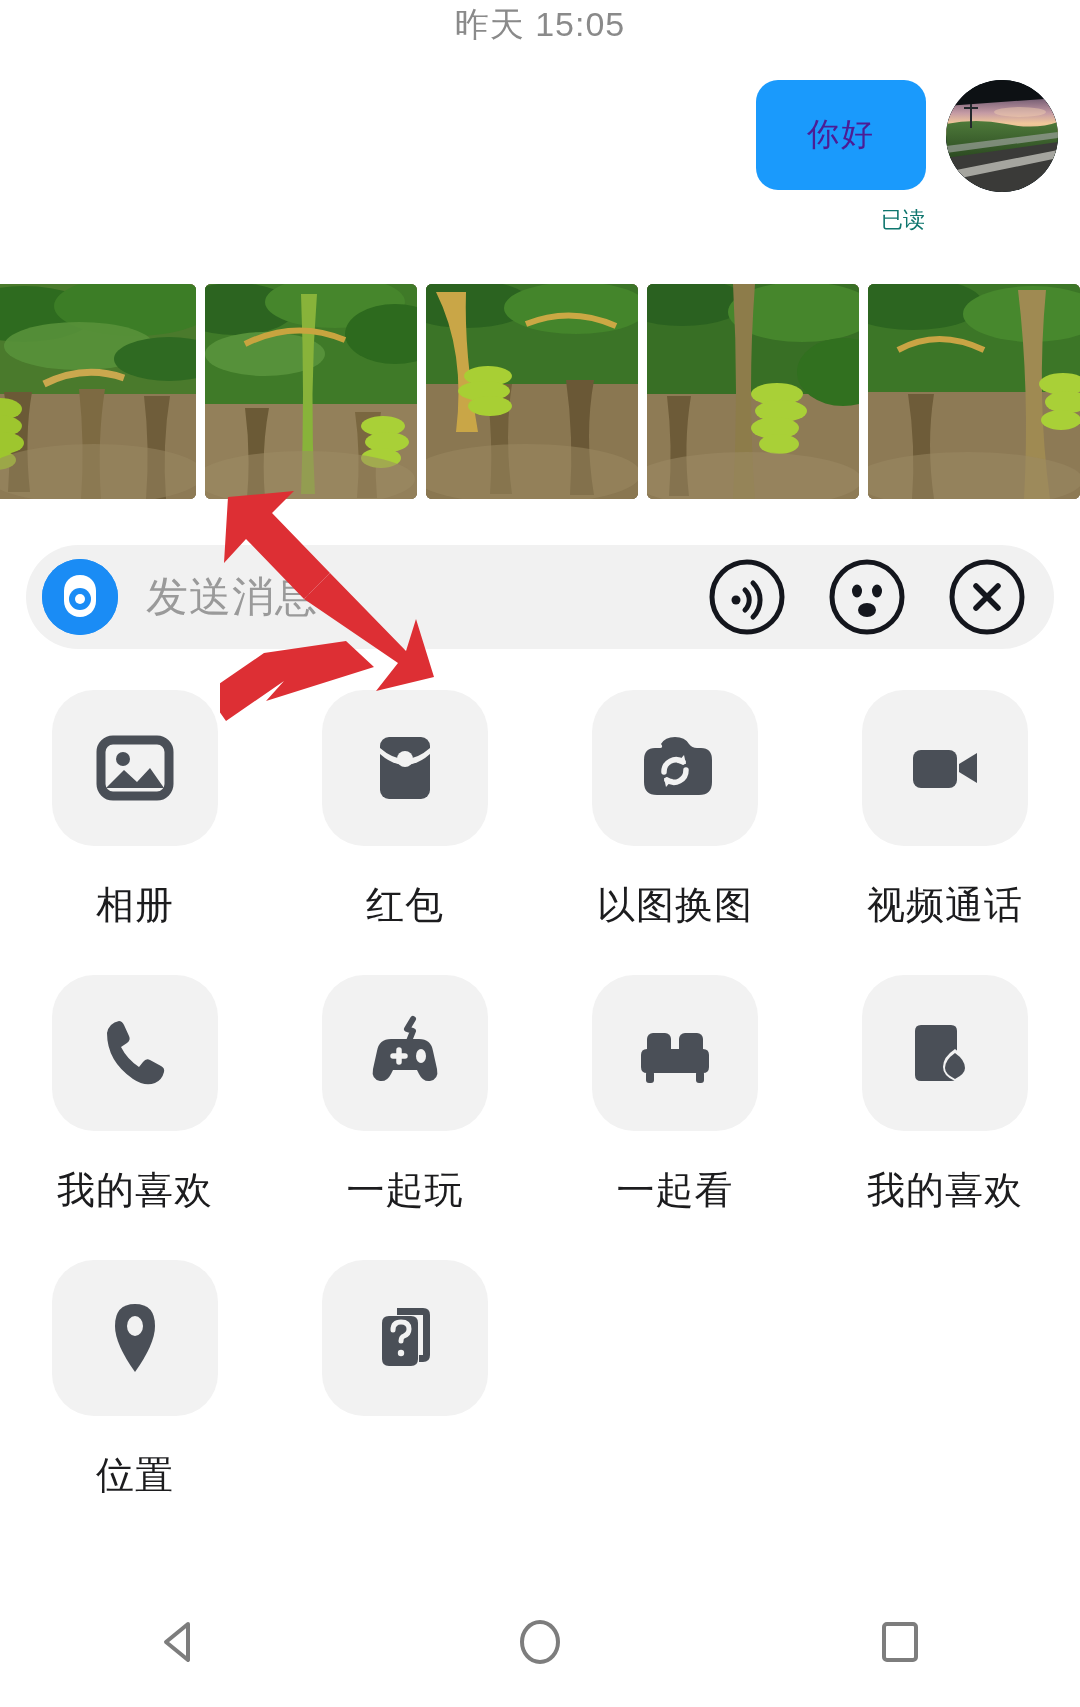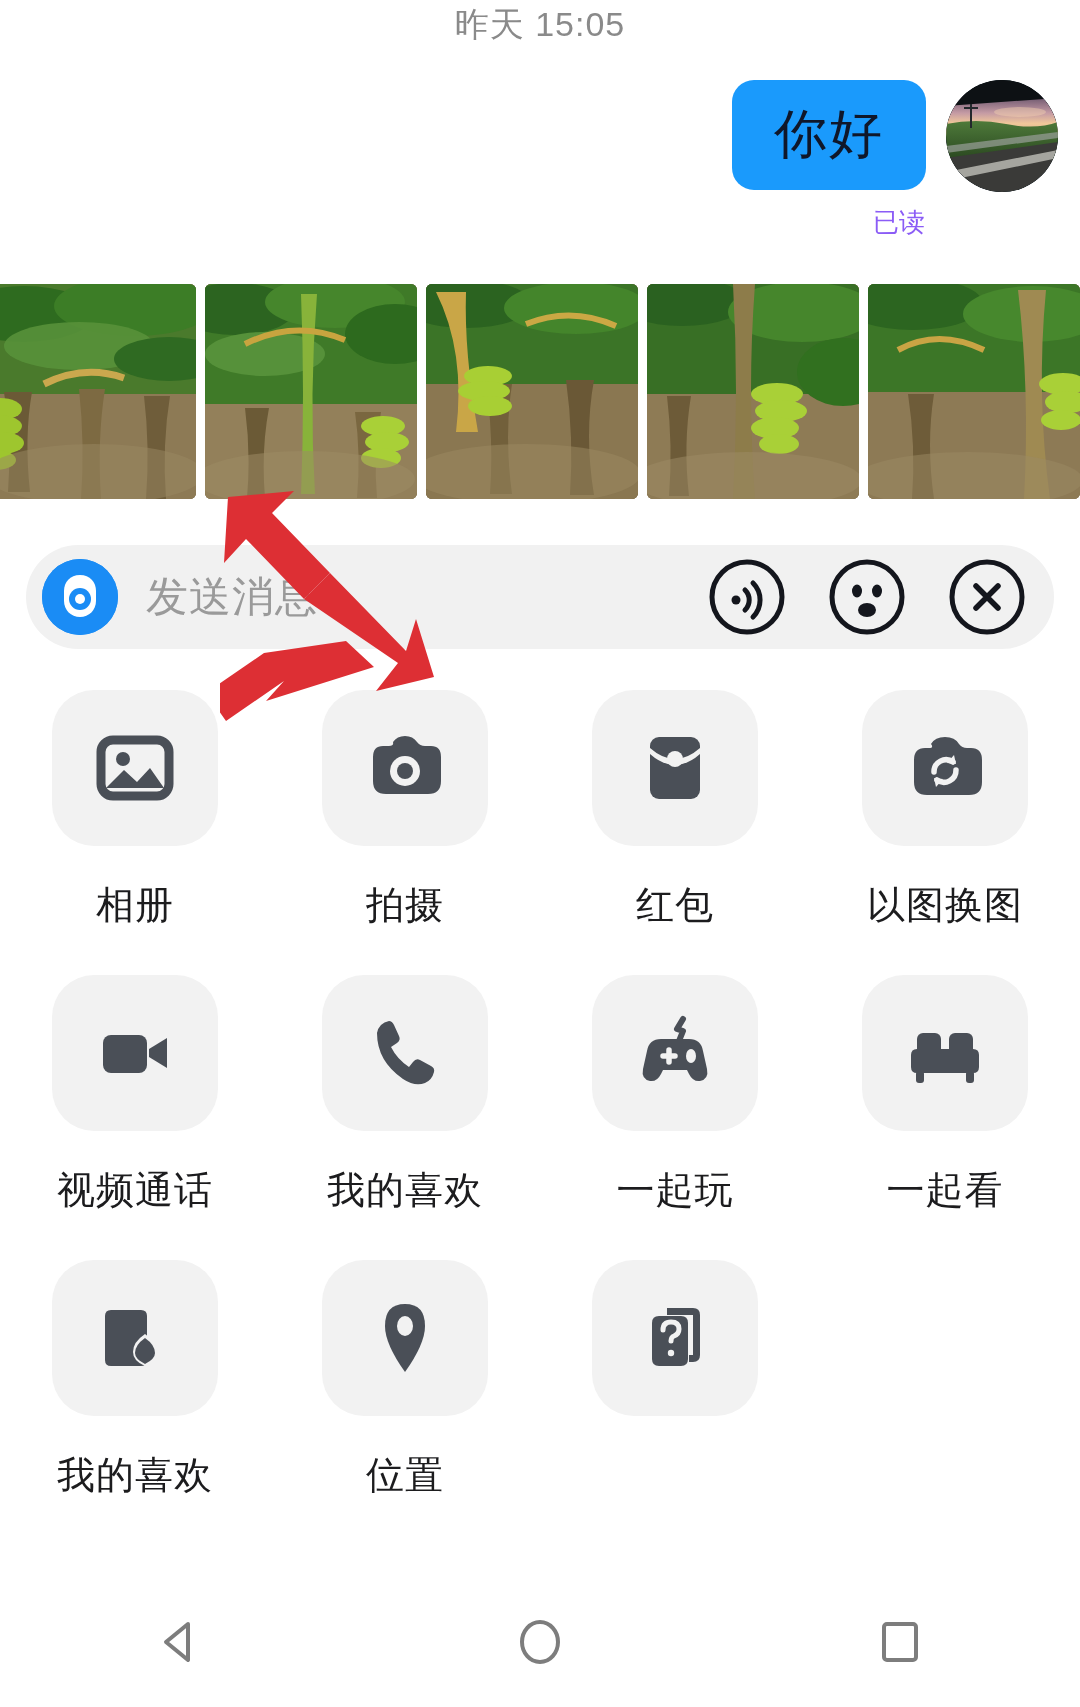--- a/index.html
+++ b/index.html
@@ -24,32 +24,32 @@
     display: flex; align-items: flex-start; gap: 20px;
   }
   .bubble {
     background: #1a9afc;
     border-radius: 22px;
     padding: 22px 42px;
     min-width: 170px;
     display: flex; align-items: center; justify-content: center;
     height: 110px;
   }
-  .bubble-text { color: #0f172a; font-size: 53px; letter-spacing: 2px; }
+  .bubble-text { color: #4c1d95; font-size: 32px; letter-spacing: 2px; }
   .avatar {
     width: 112px; height: 112px; border-radius: 50%;
     overflow: hidden; flex: 0 0 auto;
     background: #14242c;
     position: relative;
   }
   .avatar svg { display:block; width:112px; height:112px; }
 
   .read-status {
     position: absolute; top: 205px; right: 155px;
-    font-size: 26px; color: #8b5cf6;
+    font-size: 22px; color: #0f766e;
   }
 
   
   .photo-strip {
     position: absolute; top: 284px; left: 0; width: 1080px; height: 215px;
     display: flex; gap: 9px; overflow: hidden;
   }
   .photo {
     width: 212px; height: 215px; flex: 0 0 auto;
     border-radius: 6px; overflow: hidden; position: relative;
@@ -311,30 +311,20 @@
       <div class="tile">
         <svg viewBox="0 0 84 84" xmlns="http://www.w3.org/2000/svg">
           <rect x="8" y="14" width="68" height="56" rx="12" fill="none" stroke="#4a4f57" stroke-width="9"></rect>
           <circle cx="30" cy="33" r="7" fill="#4a4f57"></circle>
           <path d="M13 62 l18-18 13 12 13-14 14 20z" fill="#4a4f57"></path>
         </svg>
       </div>
       <div class="tile-label">相册</div>
     </div>
 
-    <div class="grid-cell">
-      <div class="tile">
-        <svg viewBox="0 0 84 84" xmlns="http://www.w3.org/2000/svg">
-          <path d="M30 16 q4-6 12-6 t12 6 q3 4 8 4 h6 q10 0 10 11 v24 q0 13-13 13 h-42 q-13 0-13-13 v-24 q0-11 10-11 h6 q5 0 4-4z" fill="#4a4f57"></path>
-          <circle cx="42" cy="45" r="15" fill="#f2f2f2"></circle>
-          <circle cx="42" cy="45" r="8" fill="#4a4f57"></circle>
-        </svg>
-      </div>
-      <div class="tile-label">拍摄</div>
-    </div>
 
     <div class="grid-cell">
       <div class="tile">
         <svg viewBox="0 0 84 84" xmlns="http://www.w3.org/2000/svg">
           <rect x="17" y="11" width="50" height="62" rx="9" fill="#4a4f57"></rect>
           <path d="M17 22 q25 22 50 0 v6 q-25 22-50 0z" fill="#f2f2f2"></path>
           <circle cx="42" cy="33" r="8" fill="#f2f2f2"></circle>
         </svg>
       </div>
       <div class="tile-label">红包</div>

